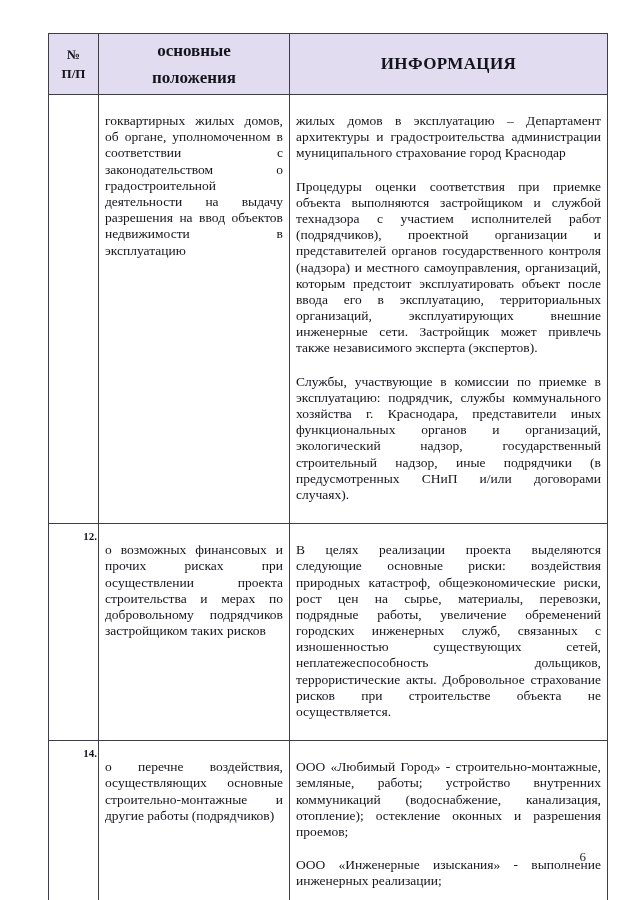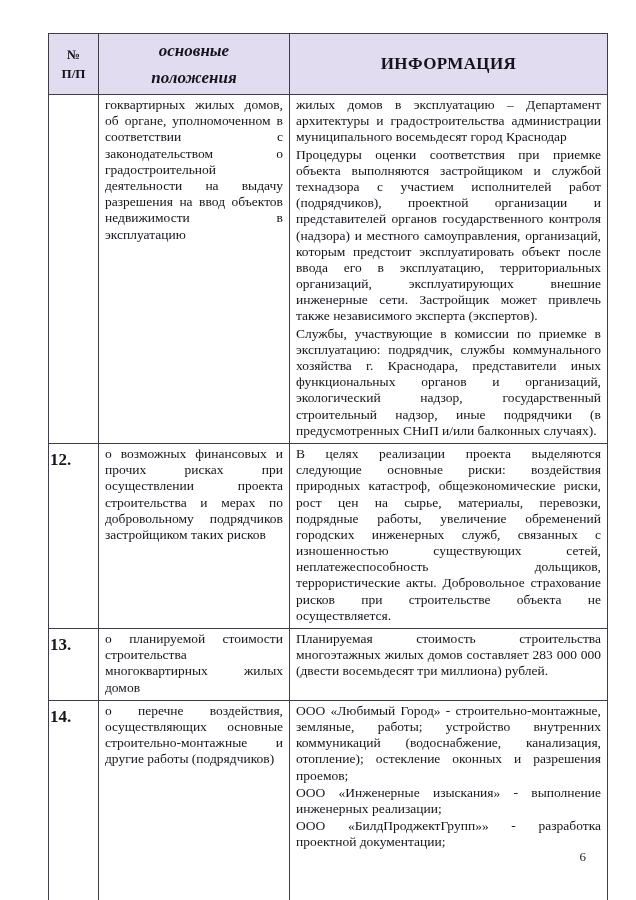--- a/index.html
+++ b/index.html
@@ -23,44 +23,44 @@
     width: 550px;
     border-collapse: collapse;
     table-layout: fixed;
   }
   table.decl td, table.decl th {
     border: 1px solid #3e3e48;
     vertical-align: top;
     overflow: hidden;
   }
   th.h-num   { width: 47px; }
-  th.h-main  { width: 188px; font-style: italic; }
+  th.h-main  { width: 188px; }
   th.h-info  { width: 315px; }
   tr.hdr th {
     background: #e2dcf0;
     height: 58px;
     vertical-align: middle;
     text-align: center;
     font-weight: bold;
     white-space: pre-line;
   }
   th.h-num  { font-size: 13px; line-height: 1.5; }
   th.h-main { font-size: 17px; line-height: 1.6; }
   th.h-info { font-size: 17px; letter-spacing: 0.4px; }
   td.num {
-    text-align: left;
+    text-align: right;
     font-weight: bold;
-    font-size: 17px;
+    font-size: 11px;
     padding-top: 6px;
   }
   td.left, td.right {
     padding: 1px 6px 3px 6px;
   }
   td.left p, td.right p {
-    margin: 1px 0;
+    margin: 17px 0;
     font-size: 13.5px;
     line-height: 1.2;
     text-align: justify;
     hyphens: auto;
   }
   .page-number {
     position: absolute;
     top: 849px;
     right: 50px;
     font-size: 13px;
@@ -81,45 +81,36 @@
 положения</th>
         <th class="h-info">ИНФОРМАЦИЯ</th>
       </tr>
 
       <tr style="height:308px">
         <td class="num"></td>
         <td class="left">
           <p>гоквартирных жилых домов, об органе, уполномоченном в соответствии с законодательством о градостроительной деятельности на выдачу разрешения на ввод объектов недвижимости в эксплуатацию</p>
         </td>
         <td class="right">
-          <p>жилых домов в эксплуатацию – Департамент архитектуры и градостроительства администрации муниципального восемьдесят город Краснодар</p>
+          <p>жилых домов в эксплуатацию – Департамент архитектуры и градостроительства администрации муниципального страхование город Краснодар</p>
           <p>Процедуры оценки соответствия при приемке объекта выполняются застройщиком и службой технадзора с участием исполнителей работ (подрядчиков), проектной организации и представителей органов государственного контроля (надзора) и местного самоуправления, организаций, которым предстоит эксплуатировать объект после ввода его в эксплуатацию, территориальных организаций, эксплуатирующих внешние инженерные сети. Застройщик может привлечь также независимого эксперта (экспертов).</p>
-          <p>Службы, участвующие в комиссии по приемке в эксплуатацию: подрядчик, службы коммунального хозяйства г. Краснодара, представители иных функциональных органов и организаций, экологический надзор, государственный строительный надзор, иные подрядчики (в предусмотренных СНиП и/или балконных случаях).</p>
+          <p>Службы, участвующие в комиссии по приемке в эксплуатацию: подрядчик, службы коммунального хозяйства г. Краснодара, представители иных функциональных органов и организаций, экологический надзор, государственный строительный надзор, иные подрядчики (в предусмотренных СНиП и/или договорами случаях).</p>
         </td>
       </tr>
 
       <tr style="height:148px">
         <td class="num">12.</td>
         <td class="left">
           <p>о возможных финансовых и прочих рисках при осуществлении проекта строительства и мерах по добровольному подрядчиков застройщиком таких рисков</p>
         </td>
         <td class="right">
           <p>В целях реализации проекта выделяются следующие основные риски: воздействия природных катастроф, общеэкономические риски, рост цен на сырье, материалы, перевозки, подрядные работы, увеличение обременений городских инженерных служб, связанных с изношенностью существующих сетей, неплатежеспособность дольщиков, террористические акты. Добровольное страхование рисков при строительстве объекта не осуществляется.</p>
         </td>
       </tr>
 
-      <tr style="height:64px">
-        <td class="num">13.</td>
-        <td class="left">
-          <p>о планируемой стоимости строительства многоквартирных жилых домов</p>
-        </td>
-        <td class="right">
-          <p>Планируемая стоимость строительства многоэтажных жилых домов составляет 283 000 000 (двести восемьдесят три миллиона) рублей.</p>
-        </td>
-      </tr>
 
       <tr style="height:220px">
         <td class="num">14.</td>
         <td class="left">
           <p>о перечне воздействия, осуществляющих основные строительно-монтажные и другие работы (подрядчиков)</p>
         </td>
         <td class="right">
           <p>ООО «Любимый Город» - строительно-монтажные, земляные, работы; устройство внутренних коммуникаций (водоснабжение, канализация, отопление); остекление оконных и разрешения проемов;</p>
           <p>ООО «Инженерные изыскания» - выполнение инженерных реализации;</p>
           <p>ООО «БилдПроджектГрупп»» - разработка проектной документации;</p>

